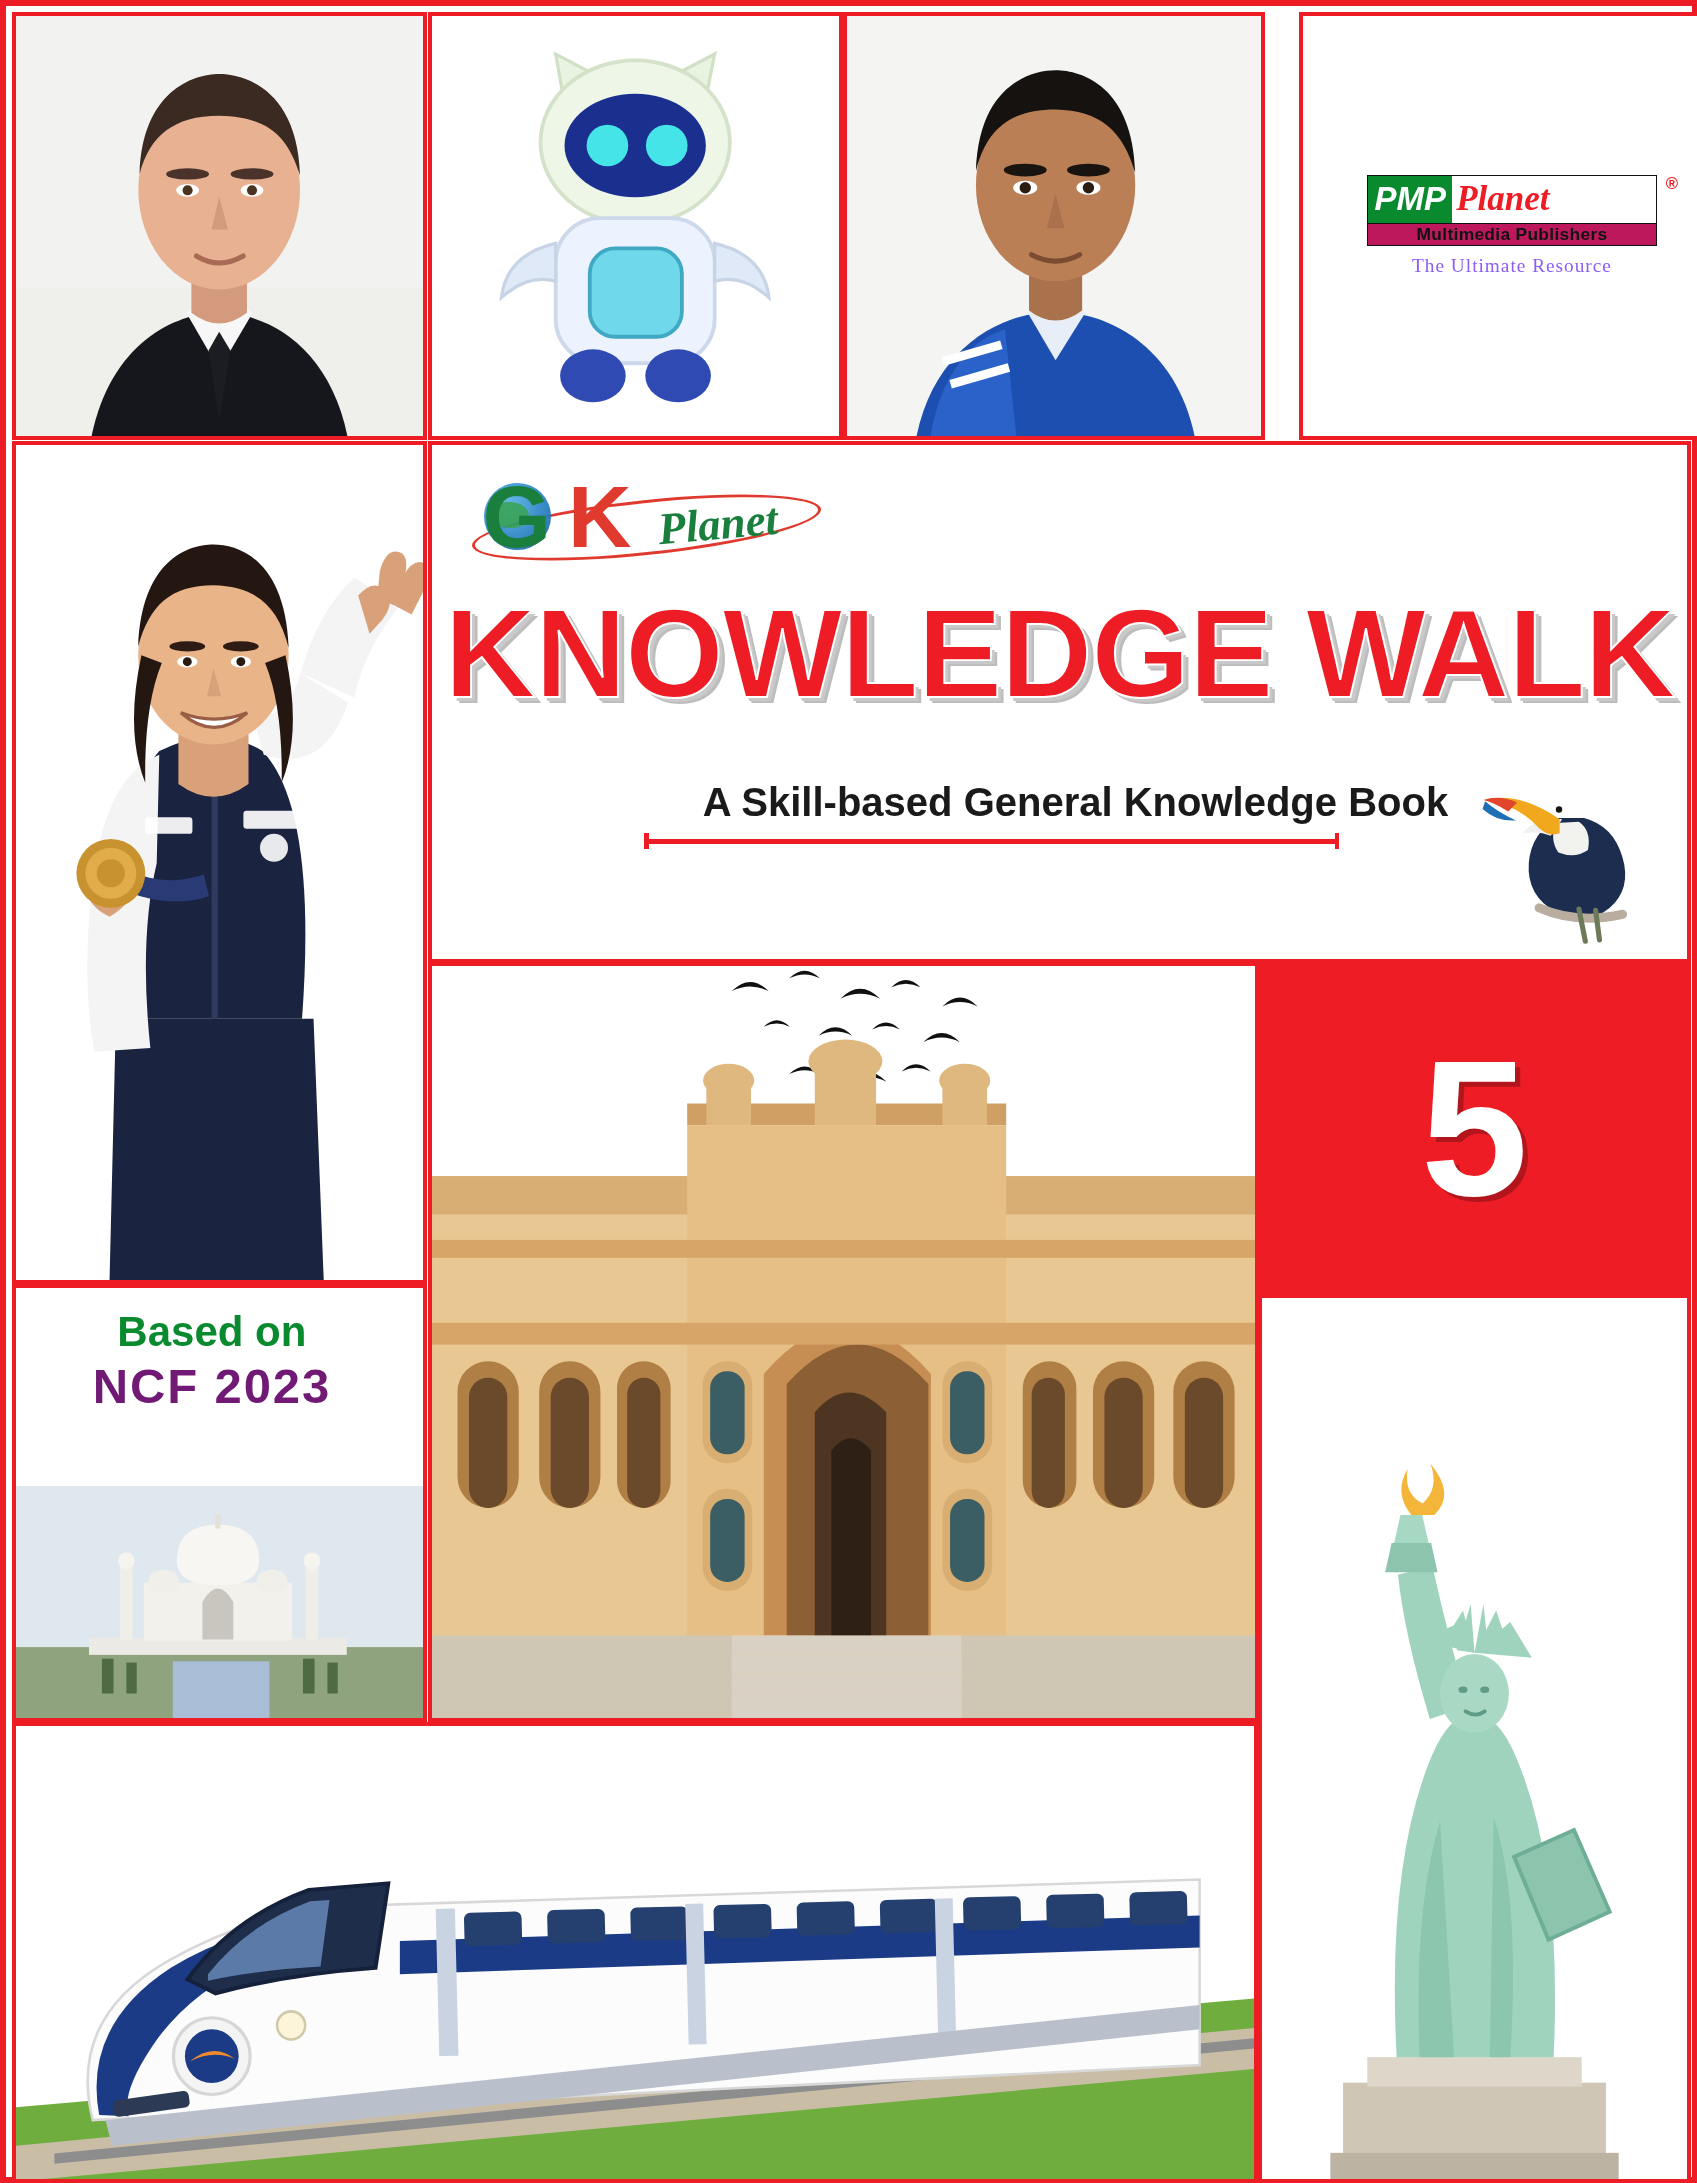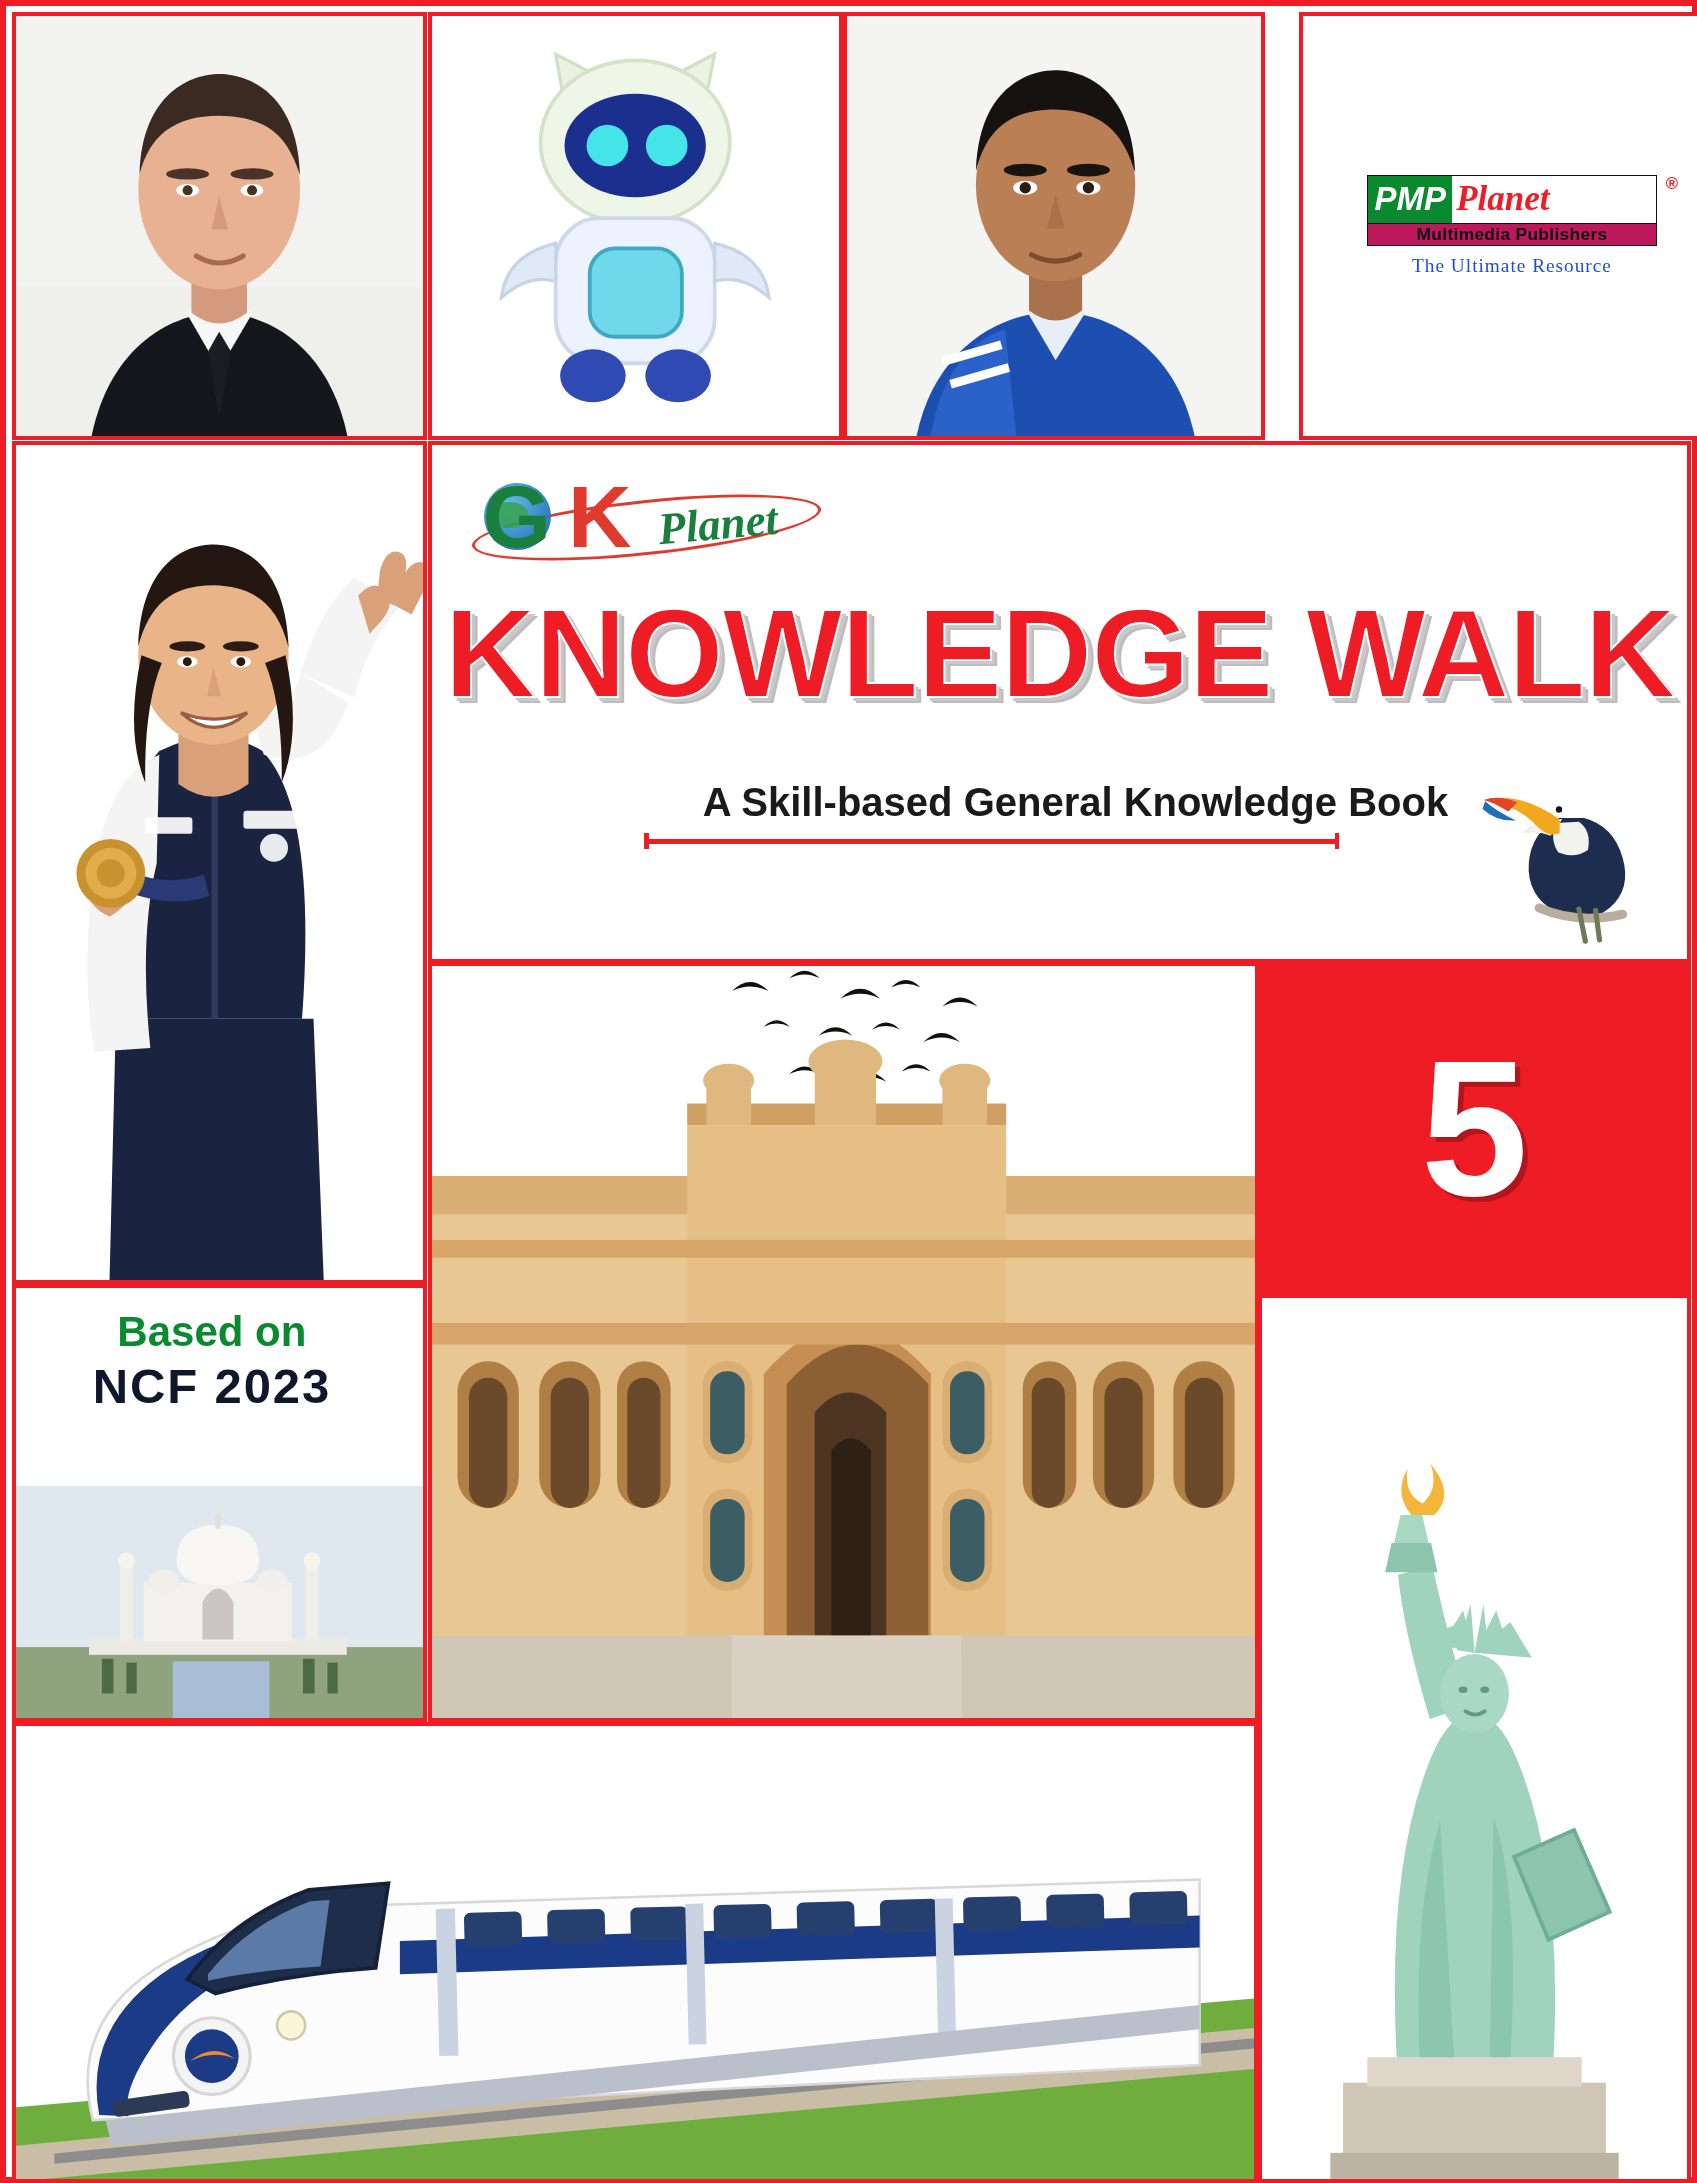--- a/index.html
+++ b/index.html
@@ -80,21 +80,21 @@
     position: absolute; right: -22px; top: -2.6px;
     color: #ee1c24; font-size: 16.7px; font-weight: bold;
   }
   .pmp-sub {
     background: #be185d; color: #111;
     font-weight: bold; font-size: 17.4px;
     border: 1.9px solid #111; border-top: none;
     letter-spacing: 0.3px;
   }
   .pmp-tag {
-    margin-top: 9px; color: #1d4ed8; font-size: 19.3px;
+    margin-top: 9px; color: #8b5cf6; font-size: 19.3px;
     font-family: "Liberation Serif", serif;
     letter-spacing: 1px;
   }
 
   
   .gk-logo {
     position: absolute; left: 39px; top: 22px;
     width: 361px; height: 116px;
   }
   .gk-ellipse {
@@ -178,21 +178,21 @@
     text-shadow: 5.2px 5.2px 0 rgba(0,0,0,.25);
     line-height: 1;
   }
 
   
   .ncf-text {
     position: absolute; left: 0; right: 16px; top: 18px;
     text-align: center; line-height: 1.22;
   }
   .ncf-l1 { font-size: 42px; font-weight: bold; color: #0a8a2f; }
-  .ncf-l2 { font-size: 49px; font-weight: bold; color: #0f172a; letter-spacing: 1.9px; text-align: center; }
+  .ncf-l2 { font-size: 49px; font-weight: bold; color: #701a75; letter-spacing: 1.9px; text-align: center; }
   .ncf-l3 { font-size: 42px; font-weight: bold; color: #0a8a2f; letter-spacing: 0.6px; }
 
   
   .fill { position: absolute; inset: 0; width: 100%; height: 100%; display: block; }
 </style>
 </head>
 <body>
 
 <div class="cover">
 

